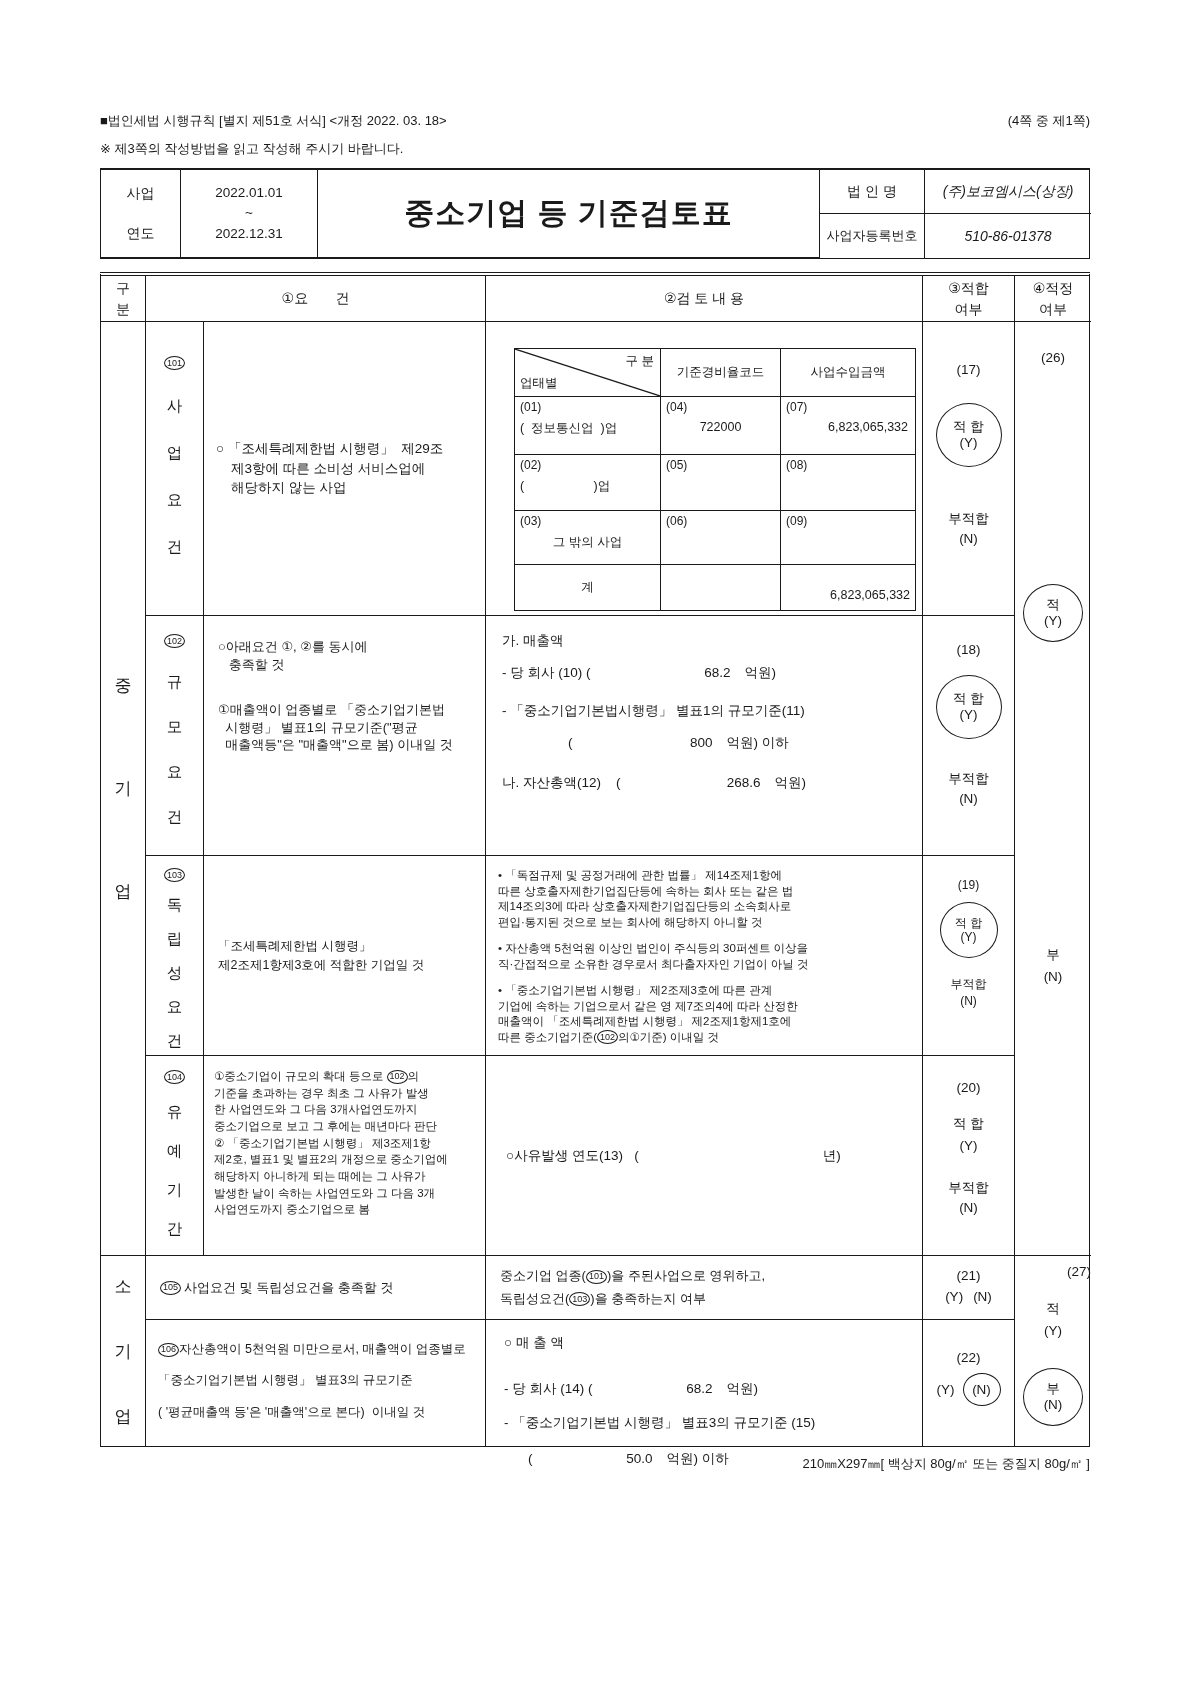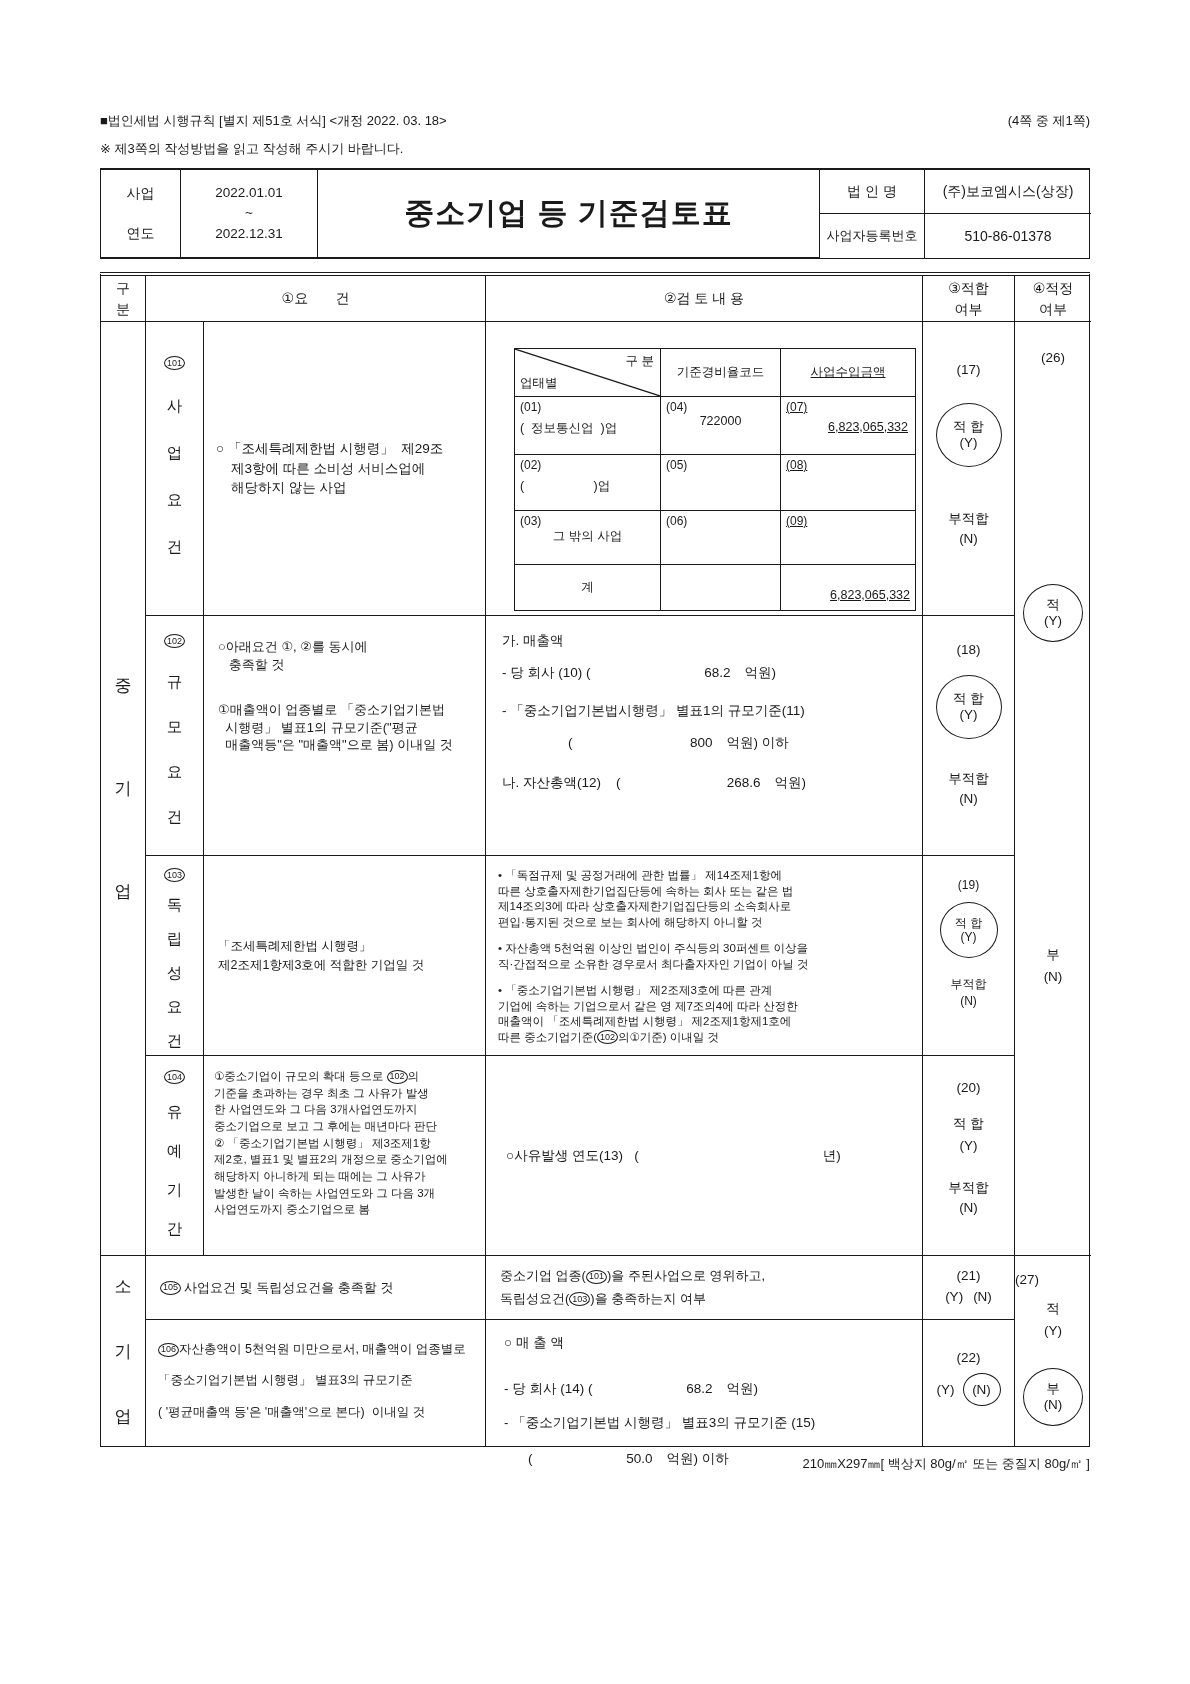--- a/index.html
+++ b/index.html
@@ -8,21 +8,21 @@
   .content{position:absolute;left:100px;top:112px;width:990px;}
   .pre{white-space:pre-wrap;}
   .notes{display:flex;justify-content:space-between;font-size:13px;}
   .instruction{margin-top:10px;font-size:13px;}
 
   
   .ig{margin-top:10px;display:grid;grid-template-columns:80px 137px 502px 105px 166px;
       grid-template-rows:44px 44px;border:1.5px solid #1a1a1a;border-top:2.5px solid #1a1a1a;}
   .igc{border-right:1px solid #1a1a1a;border-bottom:1px solid #1a1a1a;display:flex;
        align-items:center;justify-content:center;font-size:14px;}
-  .ig .no-r{border-right:none;} .ig .no-b{border-bottom:none;}
+  .ig .no-r{border-right:none;font-style:italic;} .ig .no-b{border-bottom:none;}
   .c-year{grid-area:1/1/3/2;flex-direction:column;gap:22px;}
   .c-dates{grid-area:1/2/3/3;flex-direction:column;font-size:13.5px;line-height:1.5;}
   .c-title{grid-area:1/3/3/4;font-size:30px;font-weight:bold;letter-spacing:1px;}
   .c-cl{grid-area:1/4/2/5;} .c-cv{grid-area:1/5/2/6;}
   .c-rl{grid-area:2/4/3/5;font-size:13px;} .c-rv{grid-area:2/5/3/6;}
 
   
   .g{margin-top:13px;display:grid;
      grid-template-columns:45px 58px 282px 437px 92px 76px;
      grid-template-rows:46px 294px 240px 200px 200px 64px 126px;
@@ -58,26 +58,26 @@
   .rq102 .blk1{margin-bottom:28px;} .rq102 .blk2{margin-bottom:22px;}
   .rq103{display:flex;align-items:center;padding-left:14px;font-size:12.5px;line-height:1.5;}
   .rq104{padding:12px 4px 0 10px;font-size:11.5px;line-height:1.45;}
 
   
   .bt{margin:26px 0 0 28px;width:400px;display:grid;
       grid-template-columns:146px 120px 134px;
       grid-template-rows:48px 58px 56px 54px 45px;
       border:1px solid #1a1a1a;font-size:12.5px;}
   .btc{border-right:1px solid #1a1a1a;border-bottom:1px solid #1a1a1a;padding:3px 5px;box-sizing:border-box;}
-  .bt .no-r{border-right:none;text-decoration:underline;} .bt .no-b{border-bottom:none;}
+  .bt .no-r{border-right:none;} .bt .no-b{border-bottom:none;}
   .corner{position:relative;padding:0;}
   .corner svg{position:absolute;left:0;top:0;width:100%;height:100%;}
   .corner .tr{position:absolute;right:6px;top:4px;} .corner .bl{position:absolute;left:5px;bottom:4px;}
   .bthead{display:flex;align-items:center;justify-content:center;text-align:center;}
-  .bcode{font-size:12px;} .bval{margin-top:6px;} .bval-c{text-align:center;}
+  .bcode{font-size:12px;} .bval{margin-top:6px;} .bval-c{margin-top:6px;text-align:center;}
   .bval-r{margin-top:6px;text-align:right;padding-right:2px;}
   .btot{display:flex;align-items:center;justify-content:center;}
   .btotv{display:flex;align-items:flex-end;justify-content:flex-end;padding-bottom:8px;}
 
   .rv102{padding:16px 20px 0 16px;font-size:13.5px;}
   .vline{display:flex;align-items:baseline;}
   .vpre{white-space:pre;} .vval{width:140px;text-align:right;} .vpost{margin-left:14px;white-space:pre;}
   .rv102 .m1{margin-top:14px;} .rv102 .m2{margin-top:20px;} .rv102 .m3{margin-top:14px;margin-left:66px;}
   .rv102 .m4{margin-top:22px;}
   .rv103{padding:12px 4px 0 12px;font-size:11.5px;line-height:1.35;}
@@ -96,21 +96,21 @@
   .ft20 .code{margin-top:24px;} .ft20 .yes{margin-top:18px;line-height:1.6;} .ft20 .no{margin-top:22px;line-height:1.5;}
   .ft21 .code{margin-top:12px;} .ft21 .yn{margin-top:6px;display:flex;gap:10px;}
   .ft22 .code{margin-top:30px;} .ft22 .yn{margin-top:8px;display:flex;gap:8px;align-items:center;}
   .circ-n{border:1.5px solid #1a1a1a;border-radius:50%;width:36px;height:31px;
           display:inline-flex;align-items:center;justify-content:center;}
 
   .pp26,.pp27{font-size:13.5px;}
   .pp26 .code{position:absolute;top:28px;width:100%;text-align:center;}
   .pp26 .circ{position:absolute;top:262px;left:50%;transform:translateX(-50%);width:58px;height:56px;}
   .pp26 .no{position:absolute;top:622px;width:100%;text-align:center;line-height:1.6;}
-  .pp27 .code{position:absolute;top:16px;width:100%;text-align:left;}
+  .pp27 .code{position:absolute;top:8px;width:100%;text-align:right;}
   .pp27 .yes{position:absolute;top:42px;width:100%;text-align:center;line-height:1.6;}
   .pp27 .circ{position:absolute;top:112px;left:50%;transform:translateX(-50%);width:58px;height:56px;}
 
   .l105{display:flex;align-items:center;padding-left:14px;font-size:13px;gap:3px;}
   .rv105{display:flex;flex-direction:column;justify-content:center;padding-left:14px;font-size:13px;line-height:1.7;}
   .l106{padding:14px 4px 0 12px;font-size:12.5px;line-height:2.5;}
   .rv106{padding:14px 6px 0 18px;font-size:13.5px;}
   .rv106 .m1{margin-top:28px;} .rv106 .m2{margin-top:16px;} .rv106 .m3{margin-top:18px;margin-left:24px;}
   .rv106 .vval{width:120px;}
 

